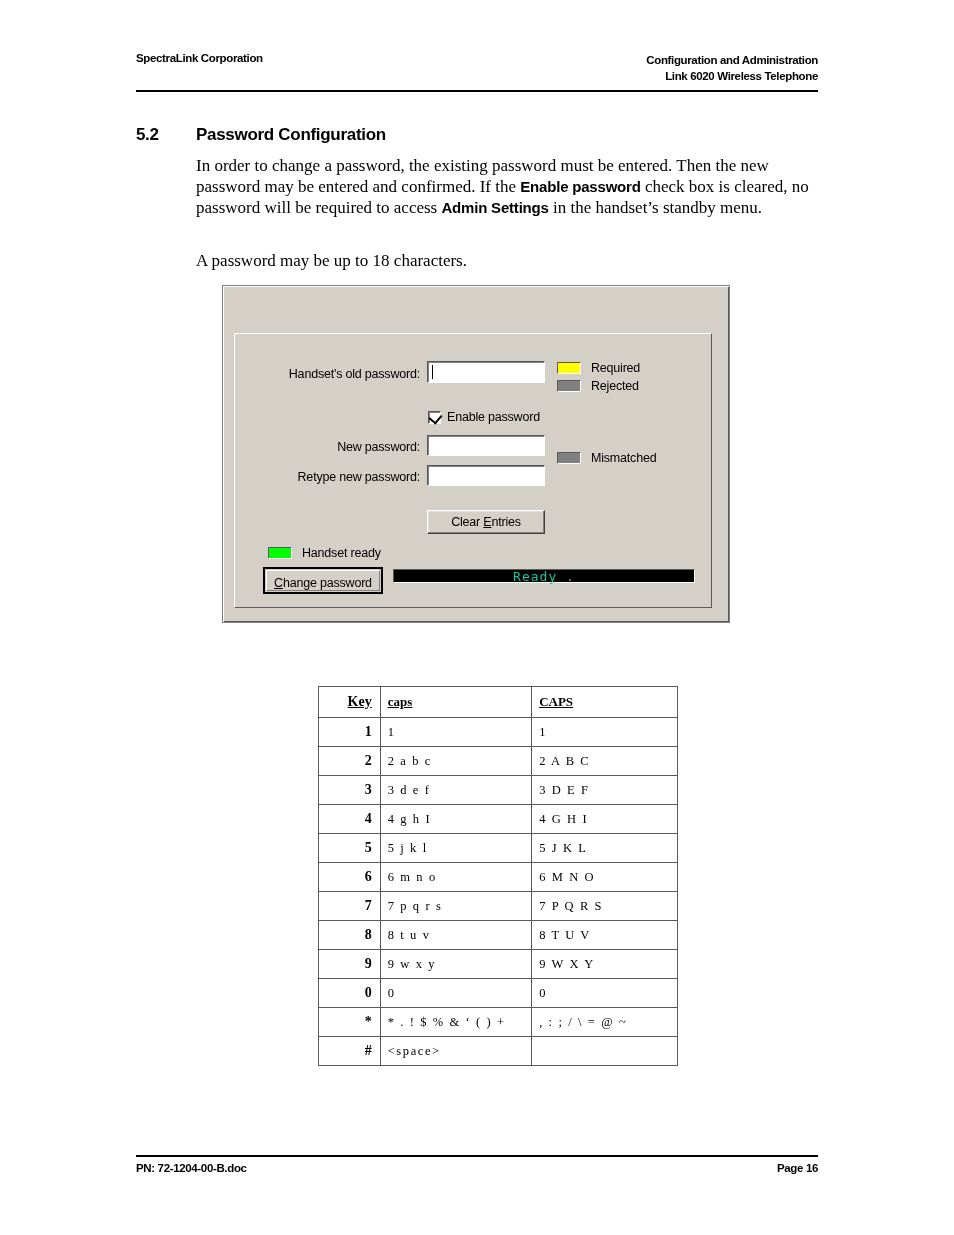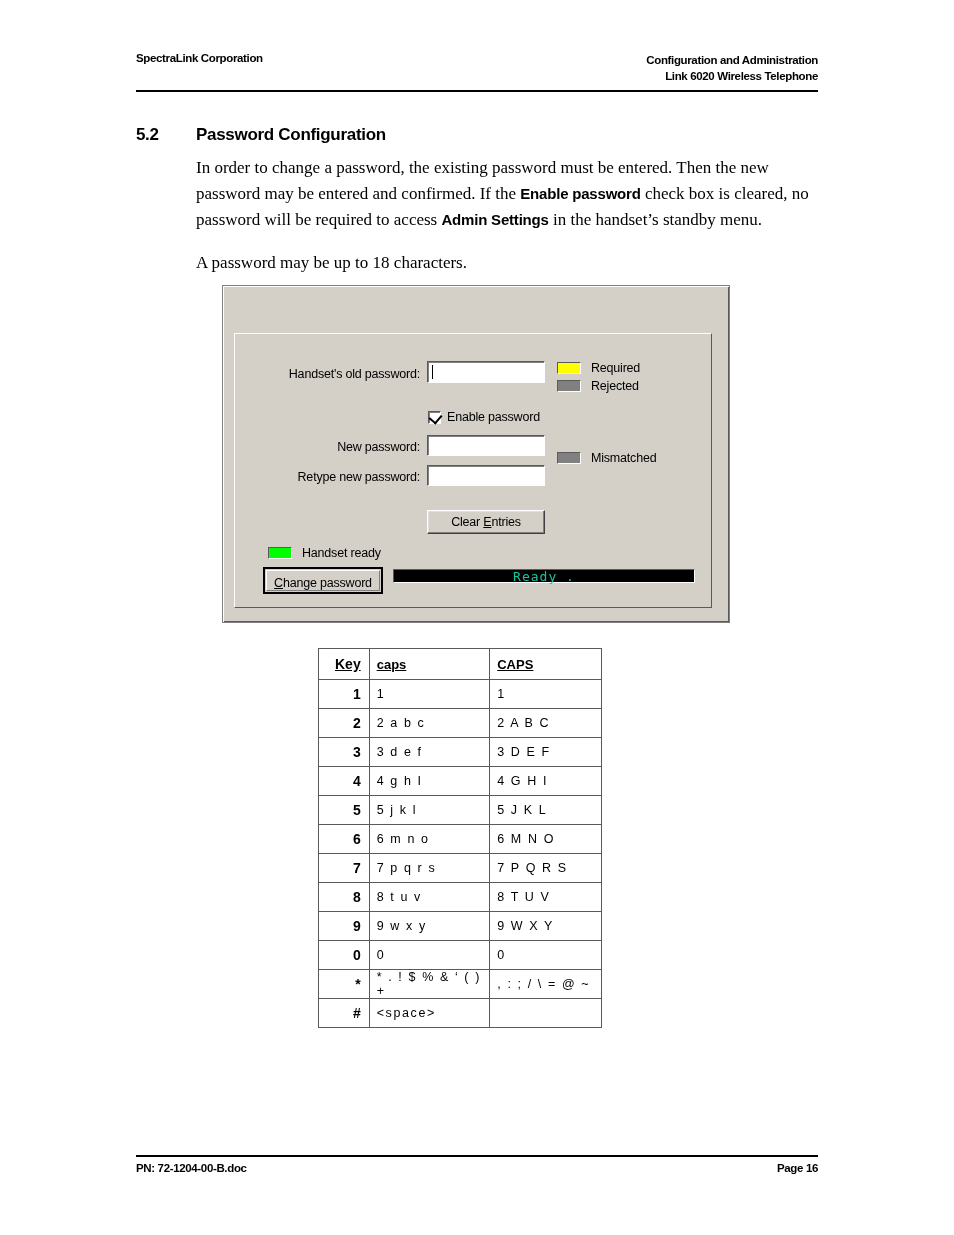--- a/index.html
+++ b/index.html
@@ -74,21 +74,21 @@
     font-weight: bold;
     letter-spacing: -0.3px;
   }
 
   
   .para {
     position: absolute;
     left: 196px;
     width: 622px;
     font-size: 17px;
-    line-height: 26px;
+    line-height: 21px;
     text-align: left;
   }
   .para b, .bold-sans {
     font-family: "Liberation Sans", "DejaVu Sans", sans-serif;
     font-weight: bold;
     font-size: 15px;
     letter-spacing: -0.2px;
   }
   #para-intro { top: 155px; }
   #para-len  { top: 250px; }
@@ -362,24 +362,24 @@
     color: #19c49a;
     font-family: "DejaVu Sans Mono", "Liberation Mono", monospace;
     font-size: 13px;
     letter-spacing: 1px;
   }
 
   
   .kp {
     position: absolute;
     left: 318px;
-    top: 648px;
-    width: 284px;
+    top: 686px;
+    width: 360px;
     border-collapse: collapse;
-    font-family: Liberation Sans, sans-serif;
+    font-family: Liberation Serif, serif;
     font-size: 12.5px;
   }
   .kp td, .kp th {
     border: 1px solid #5a5a5a;
     padding: 0;
     height: 29px;
     vertical-align: middle;
     box-sizing: border-box;
   }
   .kp .c-key {

